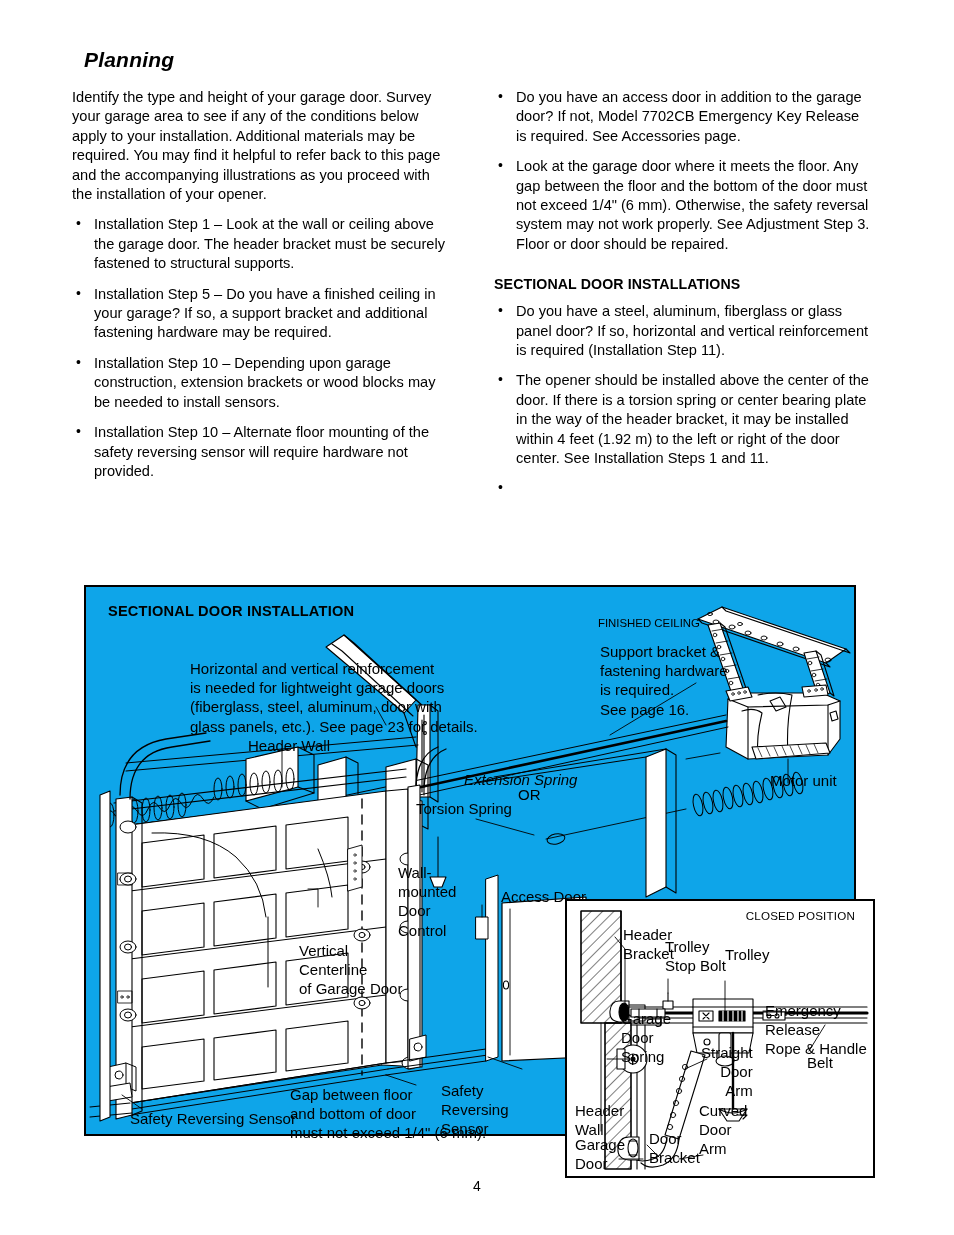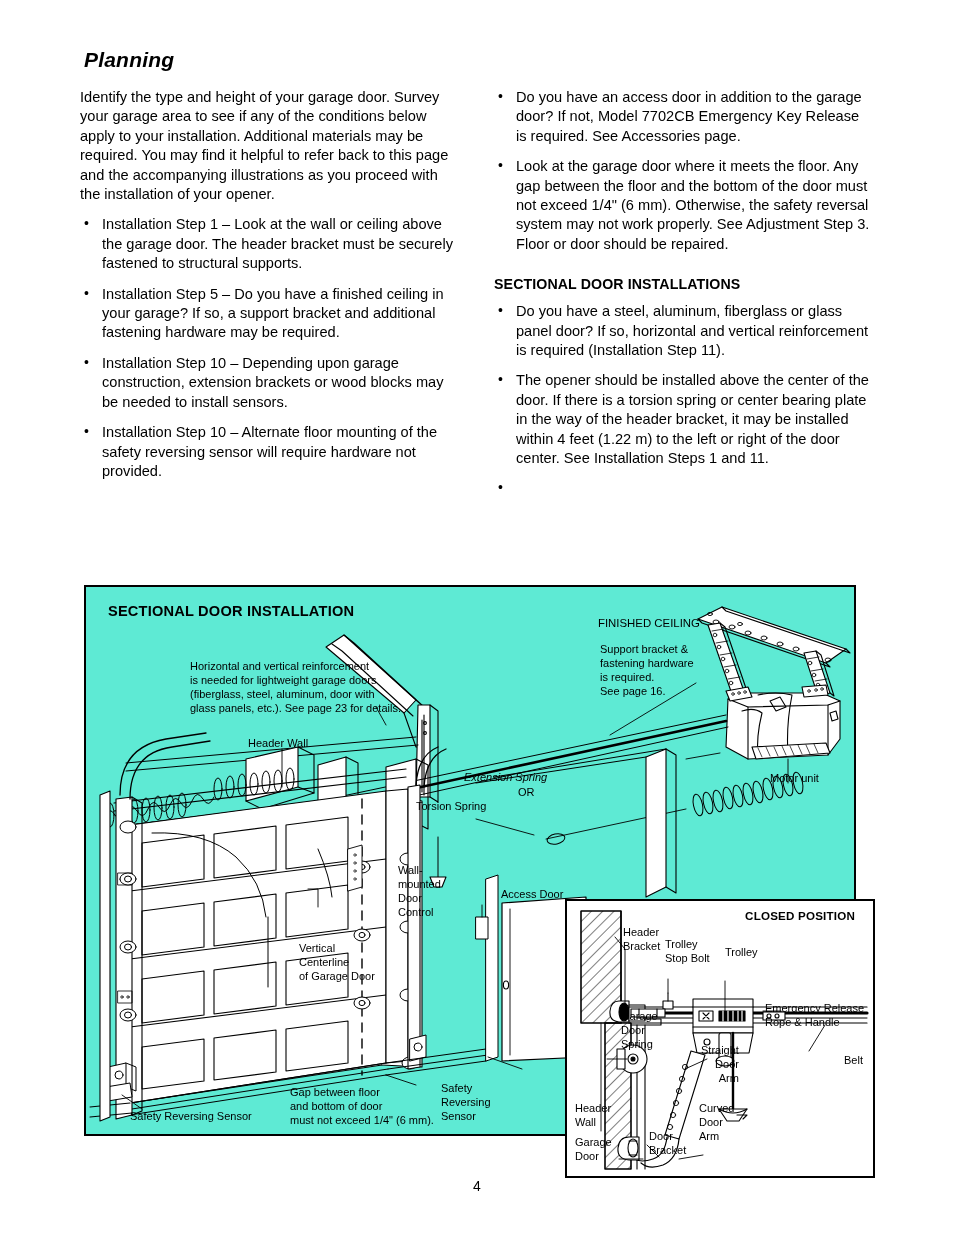--- a/index.html
+++ b/index.html
@@ -15,59 +15,59 @@
 
   
   .section-title{
     position:absolute;left:84px;top:48px;
     font-size:21px;font-weight:bold;font-style:italic;
     letter-spacing:.2px;
   }
 
   
   .col{position:absolute;width:376px;font-size:14.6px;line-height:1.33;}
-  .col-left{left:80px;top:88px;}
+  .col-left{left:72px;top:88px;}
   .col-right{left:494px;top:88px;}
 
   .para{margin:0 0 11px 0;}
   ul.bullets{list-style:none;margin:0;padding:0;}
   ul.bullets li{
     position:relative;padding-left:22px;margin-bottom:11px;
   }
   ul.bullets li .bull{
     position:absolute;left:4px;top:-1px;font-size:14px;line-height:1.33;
   }
   .subhead{
     font-size:14.2px;font-weight:bold;letter-spacing:.1px;
     margin:21px 0 8px 0;
   }
 
   
   .figure-box{
     position:absolute;left:84px;top:585px;width:772px;height:551px;
-    border:2px solid #000;background:#5eead4;box-sizing:border-box;
+    border:2px solid #000;background:#0ea5e9;box-sizing:border-box;
   }
   .fig-title{
     position:absolute;left:22px;top:16px;
     font-size:14.6px;font-weight:bold;letter-spacing:.2px;
   }
 
   
-  .callout{position:absolute;font-size:11px;line-height:1.28;white-space:pre-line;}
+  .callout{position:absolute;font-size:15px;line-height:1.28;white-space:pre-line;}
   .callout.c-caps{font-size:11.4px;}
 
   
   .inset-box{
     position:absolute;left:565px;top:899px;width:310px;height:279px;
     border:2px solid #000;background:#fff;box-sizing:border-box;
     z-index:5;
   }
   .inset-title{
     position:absolute;right:18px;top:8px;
-    font-size:11.6px;font-weight:bold;letter-spacing:.2px;
+    font-size:11.6px;font-weight:normal;letter-spacing:.2px;
   }
 
   
   .page-number{
     position:absolute;left:0;right:0;top:1178px;text-align:center;
     font-size:14px;
   }
 
   svg{display:block;}
   .art{position:absolute;left:0;top:0;}
@@ -90,21 +90,21 @@
   </div>
 
   <div class="col col-right">
     <ul class="bullets">
       <li><span class="bull">•</span><span>Do you have an access door in addition to the garage door? If not, Model 7702CB Emergency Key Release is required. See Accessories page.</span></li>
       <li><span class="bull">•</span><span>Look at the garage door where it meets the floor. Any gap between the floor and the bottom of the door must not exceed 1/4" (6 mm). Otherwise, the safety reversal system may not work properly. See Adjustment Step 3. Floor or door should be repaired.</span></li>
     </ul>
     <div class="subhead">SECTIONAL DOOR INSTALLATIONS</div>
     <ul class="bullets">
       <li><span class="bull">•</span><span>Do you have a steel, aluminum, fiberglass or glass panel door? If so, horizontal and vertical reinforcement is required (Installation Step 11).</span></li>
-      <li><span class="bull">•</span><span>The opener should be installed above the center of the door. If there is a torsion spring or center bearing plate in the way of the header bracket, it may be installed within 4 feet (1.22 m) to the left or right of the door center. See Installation Steps 1 and 11.</span></li>
+      <li><span class="bull">•</span><span>The opener should be installed above the center of the door. If there is a torsion spring or center bearing plate in the way of the header bracket, it may be installed within 4 feet (1.92 m) to the left or right of the door center. See Installation Steps 1 and 11.</span></li>
       <li><span class="bull">•</span></li>
     </ul>
   </div>
 
   <div class="figure-box">
     <div class="fig-title">SECTIONAL DOOR INSTALLATION</div>
 
     <svg class="art" width="768" height="547" viewBox="0 0 768 547">
       <g fill="none" stroke="#000" stroke-width="1.1" stroke-linejoin="round" stroke-linecap="round">
 
@@ -512,21 +512,21 @@
           <path d="M60 158 L40 158"></path>
         </g>
       </g>
     </svg>
 
     <div class="callout" style="left:56px;top:24px;">Header
 Bracket</div>
     <div class="callout" style="left:98px;top:36px;">Trolley
 Stop Bolt</div>
     <div class="callout" style="left:158px;top:44px;">Trolley</div>
-    <div class="callout" style="left:240px;top:152px;margin-left:37px;">Belt</div>
+    <div class="callout" style="left:240px;top:152px;">Belt</div>
     <div class="callout" style="left:54px;top:108px;">Garage
 Door
 Spring</div>
     <div class="callout" style="left:134px;top:142px;text-align:right;">Straight
 Door
 Arm</div>
     <div class="callout" style="left:198px;top:100px;">Emergency Release
 Rope &amp; Handle</div>
     <div class="callout" style="left:132px;top:200px;">Curved
 Door

